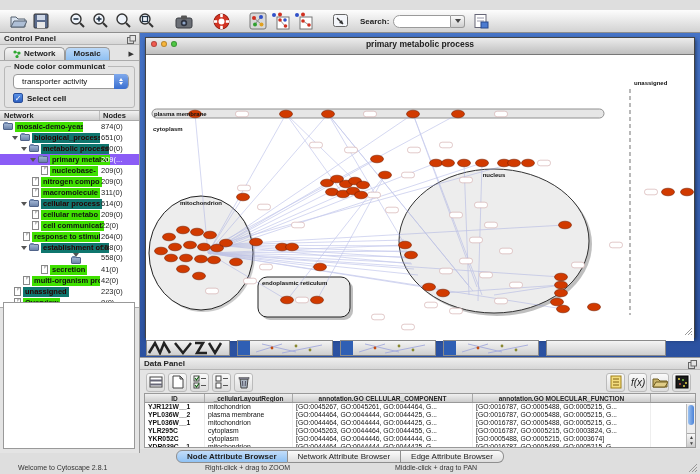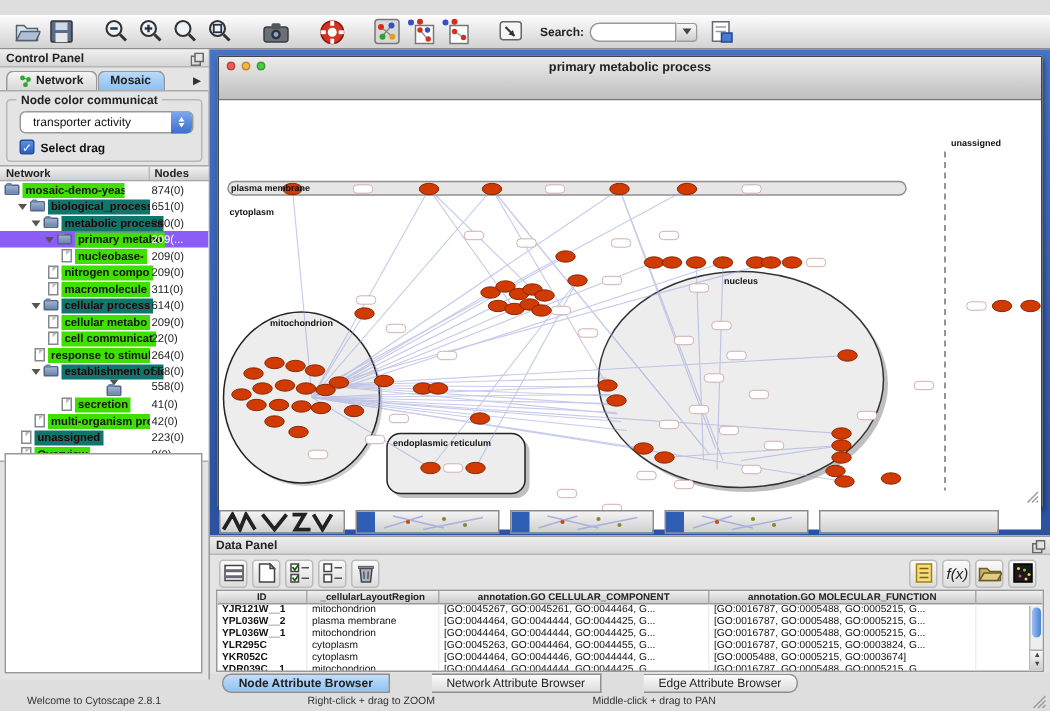--- a/index.html
+++ b/index.html
@@ -52,21 +52,21 @@
   .trow.sel .tcount { color:#fff; }
   .fold { width:10px; height:7px; background:linear-gradient(#9fb3d2,#6d84ab); border:1px solid #51648a; border-radius:1px; position:relative; margin-right:2px; flex:none; }
   .fold:before { content:""; position:absolute; left:0; top:-2px; width:4px; height:2px; background:#6d84ab; border-radius:1px 1px 0 0; }
   .file { width:7px; height:9px; background:#fff; border:1px solid #888; margin-right:2px; margin-left:2px; flex:none; position:relative; }
   .file:before { content:""; position:absolute; right:0; top:0; border-left:3px solid #bbb; border-bottom:3px solid transparent; }
   #birdseye { position:absolute; left:3px; top:269px; right:4px; bottom:4px; background:#fff; border:1px solid #999; }
 
   
   #desktop { left:140px; top:33px; width:560px; height:324px; background:linear-gradient(#4674c8,#2b51a0); overflow:hidden; }
   #iframe { position:absolute; left:5px; top:4px; width:550px; height:301px; border:1px solid #444; box-shadow:1px 2px 4px rgba(0,0,0,.5); background:#fff; }
-  #iframe-title { height:29px; background:linear-gradient(#ececec,#bfbfbf); border-bottom:1px solid #777; position:relative;padding-left:12px; }
+  #iframe-title { height:17px; background:linear-gradient(#ececec,#bfbfbf); border-bottom:1px solid #777; position:relative;padding-left:12px; }
   #iframe-title .t-title { position:absolute; left:0; right:0; text-align:center; font-size:8.5px; font-weight:bold; color:#222; line-height:13px; }
   #canvas { position:relative; width:548px; height:286px; background:#fff; }
   #grip { position:absolute; right:1px; bottom:1px; }
   #min-strips { position:absolute; left:6px; top:307px; height:16px; display:flex; gap:7px; }
   .strip { height:16px; background:linear-gradient(#f4f4f4,#cfcfcf); border:1px solid #8a8a8a; display:flex; align-items:center; overflow:hidden; }
   .strip .bluebox { width:12px; height:14px; background:#2f5fb4; margin-right:2px; flex:none; }
 
   
   #data-panel { left:140px; top:357px; width:560px; height:92px; background:#e4e4e4; border-top:1px solid #9a9a9a; }
   #dp-toolbar { height:24px; display:flex; align-items:center; padding:0 6px; }
@@ -76,21 +76,21 @@
   #thead { display:flex; height:9px; background:linear-gradient(#f0f0f0,#cccccc); border-bottom:1px solid #999; }
   #thead div { font-size:6.5px; font-weight:bold; color:#222; text-align:center; border-right:1px solid #aaa; line-height:9px; overflow:hidden; white-space:nowrap; }
   .drow { display:flex; height:8px; }
   .drow div { font-size:6.8px; color:#111; line-height:8px; padding-left:3px; border-right:1px solid #eee; overflow:hidden; white-space:nowrap; }
   .drow div:first-child { font-weight:bold; }
   #vscroll { position:absolute; right:0; top:10px; bottom:0; width:9px; background:#eee; border-left:1px solid #bbb; }
   #vscroll .thumb { position:absolute; top:1px; left:1px; width:6px; height:20px; border-radius:3px; background:linear-gradient(90deg,#9cc2f0,#4a82d8); }
   #vscroll .arrows { position:absolute; bottom:0; left:0; width:9px; height:14px; background:linear-gradient(#f8f8f8,#ccc); border-top:1px solid #aaa; font-size:5px; color:#444; text-align:center; line-height:6px; }
 
   
-  #browser-tabs { position:absolute; left:0; top:449px; width:680px; height:14px; display:flex; justify-content:center; align-items:flex-start;gap:28px; }
+  #browser-tabs { position:absolute; left:0; top:449px; width:680px; height:14px; display:flex; justify-content:center; align-items:center; }
   .btab { font-size:8px; color:#222; padding:0 10px; height:13px; line-height:12px; border:1px solid #8f8f8f; border-left:none; background:linear-gradient(#fbfbfb,#ddd); }
   .btab:first-child { border-left:1px solid #8f8f8f; border-radius:6px 0 0 6px; }
   .btab:last-child { border-radius:0 6px 6px 0; }
   .btab.sel { background:linear-gradient(#c3ddf9,#8fc2f4); font-weight:bold; }
   #statusbar { position:absolute; left:0; top:463px; width:700px; height:11px; font-size:7px; color:#333; }
   #statusbar span { position:absolute; top:1px; }
   svg { display:block; }
 </style>
 </head>
 <body>
@@ -247,21 +247,21 @@
       <span class="glabel">Node color communicat</span>
       <div id="combo">
         <span>transporter activity</span>
         <span class="stepper">
             <span class="up"></span>
             <span class="dn"></span>
           </span>
       </div>
       <div id="selnodes">
         <span class="cb">✓</span>
-        <span class="cbl">Select drag</span>
+        <span class="cbl">Select cell</span>
       </div>
     </div>
     <div id="tree-head">
       <div class="c1">Network</div>
       <div class="c2">Nodes</div>
     </div>
     <div id="tree">
         <div class="trow" style="padding-left: 3px;">
           <span class="fold"></span>
           <span class="tlabel green">mosaic-demo-yeast</span>

